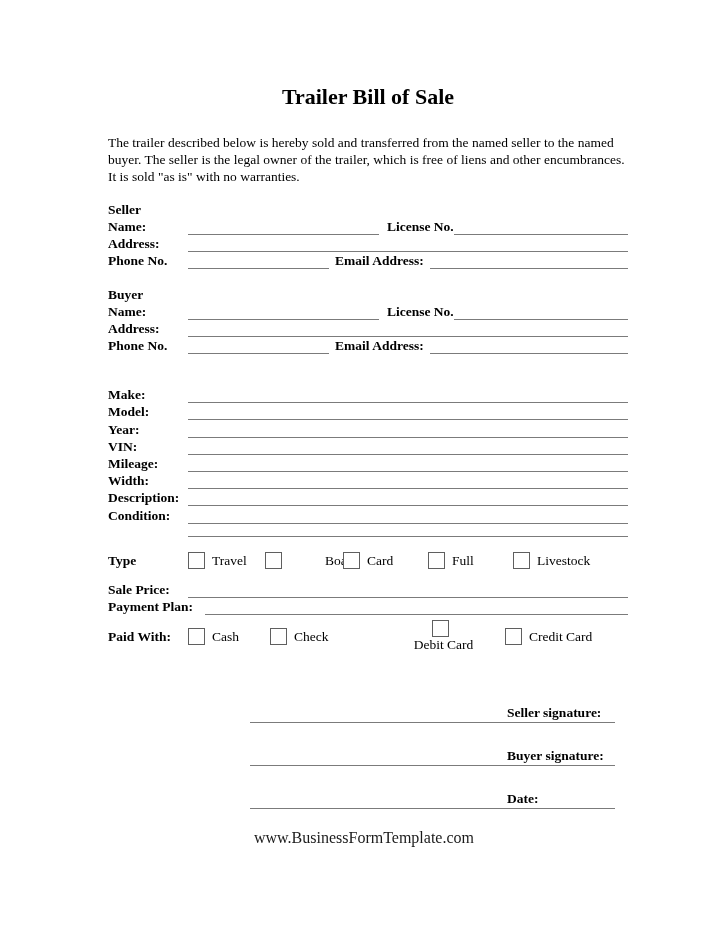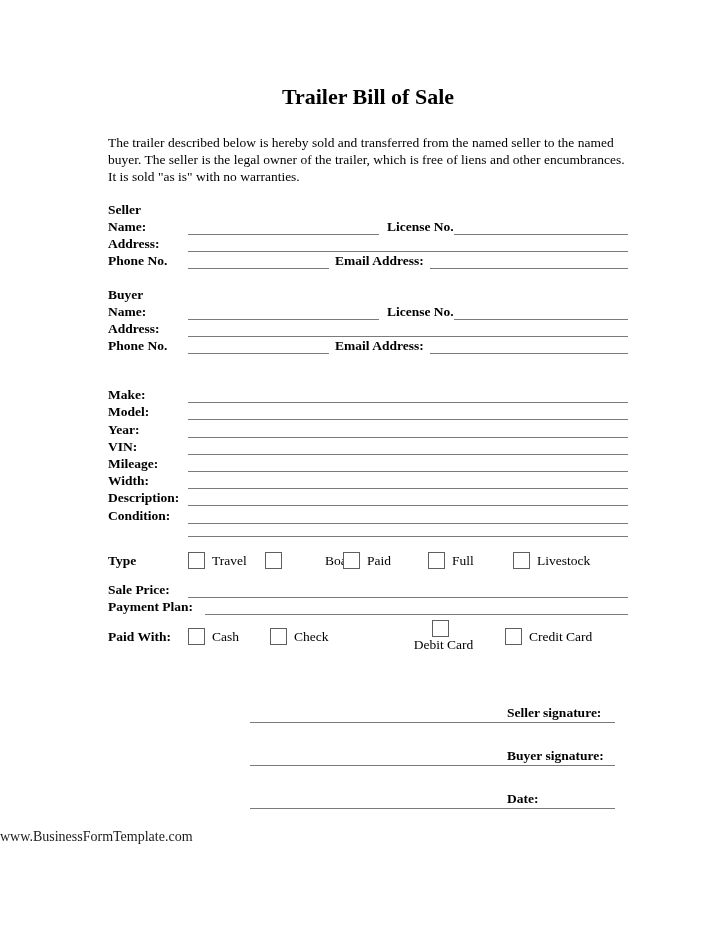--- a/index.html
+++ b/index.html
@@ -79,22 +79,22 @@
     align-items: flex-end;
     height: 18px;
     margin-bottom: 25px;
     flex-direction: column;
   }
   .sigrow .lbl { width: 108px; flex: none; }
   .footer {
     position: absolute;
     left: 0; right: 0;
     top: 829px;
-    text-align: left;
-    font-size: 14px;
+    text-align: center;
+    font-size: 16px;
     color: #1a1a1a;
   }
 </style>
 </head>
 <body>
 
 <div class="doc">
 
   <h1 class="title">Trailer Bill of Sale</h1>
 
@@ -184,21 +184,21 @@
     <span class="opt ow77">
       <span class="cb"></span>
       <span class="optlbl">Travel</span>
     </span>
     <span class="opt ow78">
       <span class="cb"></span>
       <span class="optlbl">Boat</span>
     </span>
     <span class="opt ow85">
       <span class="cb"></span>
-      <span class="optlbl">Paid</span>
+      <span class="optlbl">Card</span>
     </span>
     <span class="opt ow85">
       <span class="cb"></span>
       <span class="optlbl">Full</span>
     </span>
     <span class="opt">
       <span class="cb"></span>
       <span class="optlbl">Livestock</span>
     </span>
   </div>

